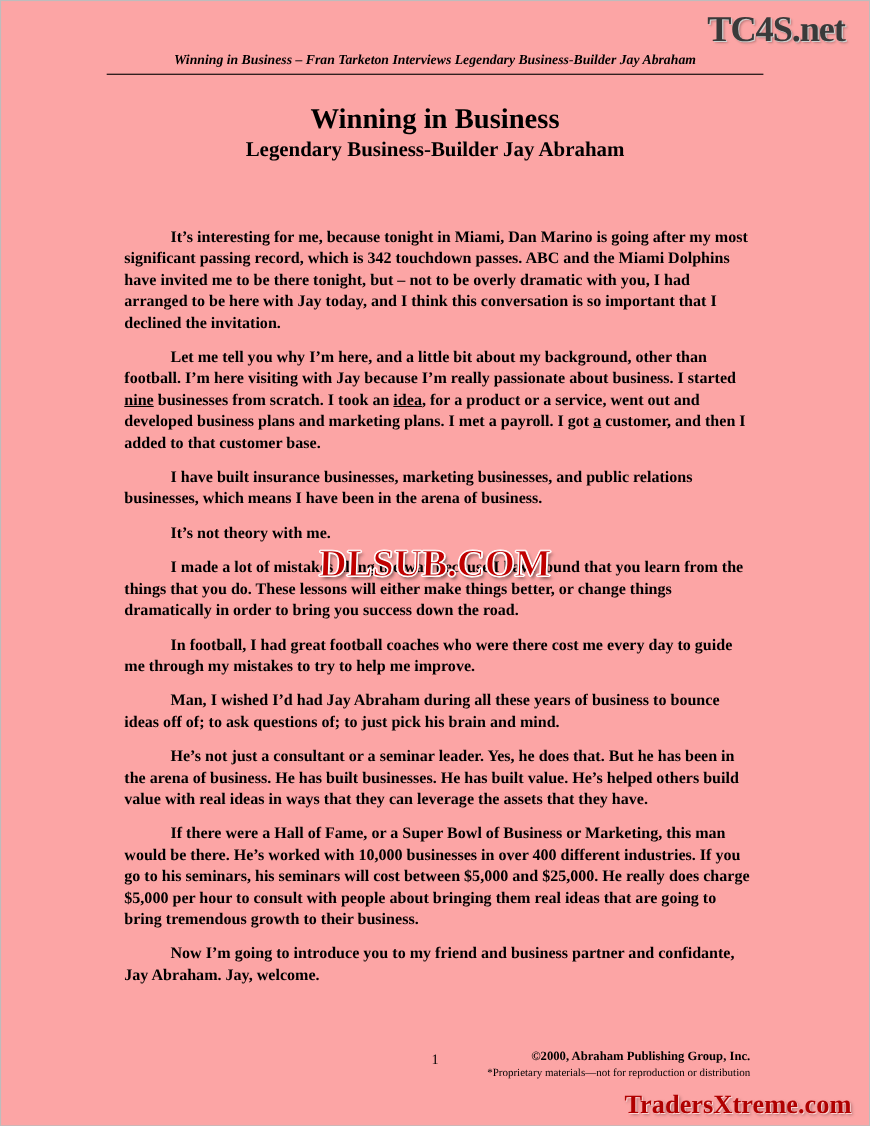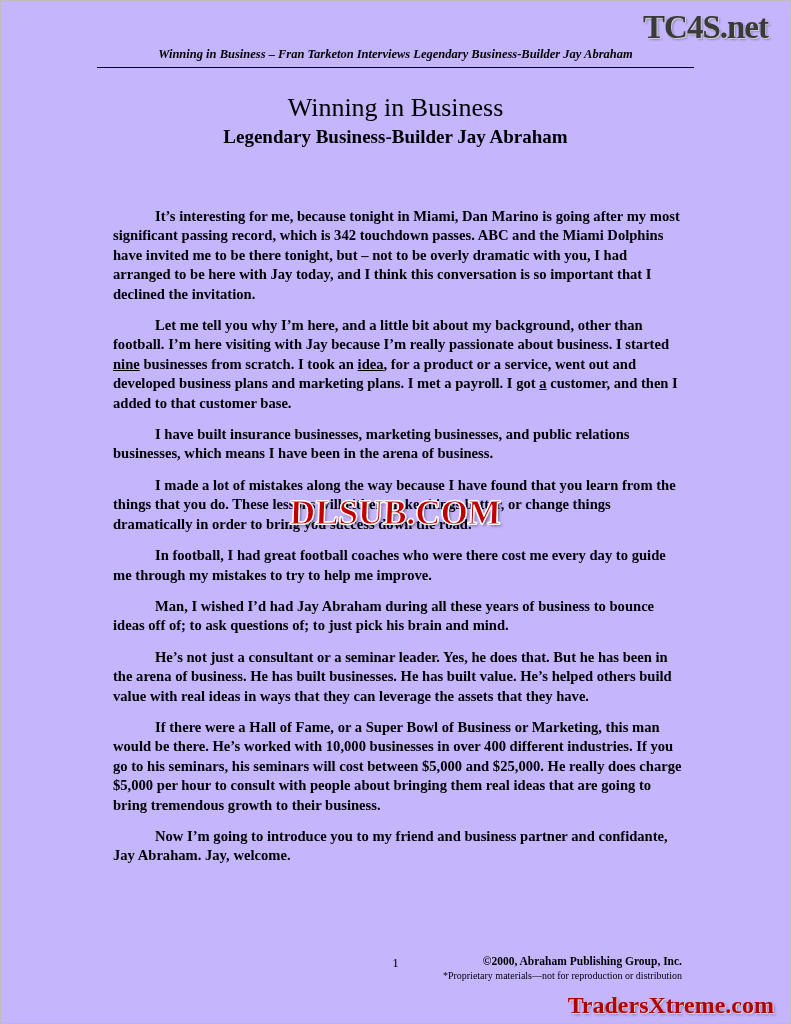--- a/index.html
+++ b/index.html
@@ -12,21 +12,21 @@
     height: 1024px;
     position: relative;
     font-family: "Liberation Serif", serif;
     color: #000000;
     overflow: hidden;
   }
 
   .page {
     position: absolute;
     inset: 0;
-    background: #c4b5fd;
+    background: #fca5a5;
     border: 1px solid #bdbdbd;
     box-sizing: border-box;
   }
 
   
   .top-watermark {
     position: absolute;
     top: 8px;
     right: 22px;
     font-family: "Liberation Serif", serif;
@@ -61,21 +61,21 @@
   
   .title-block {
     position: absolute;
     top: 92px;
     left: 110px;
     right: 110px;
     text-align: center;
   }
   .title-main {
     font-size: 26px;
-    font-weight: normal;
+    font-weight: bold;
     line-height: 1.12;
     margin: 0 0 4px 0;
   }
   .title-sub1 {
     font-size: 19px;
     font-weight: bold;
     line-height: 1.2;
     margin: 0;
   }
   .title-sub2 {
@@ -177,20 +177,21 @@
 
   <div class="title-block">
     <h1 class="title-main">Winning in Business</h1>
     <div class="title-sub2">Legendary Business-Builder Jay Abraham</div>
   </div>
 
   <div class="body-text">
     <p>It’s interesting for me, because tonight in Miami, Dan Marino is going after my most significant passing record, which is 342 touchdown passes. ABC and the Miami Dolphins have invited me to be there tonight, but – not to be overly dramatic with you, I had arranged to be here with Jay today, and I think this conversation is so important that I declined the invitation.</p>
     <p>Let me tell you why I’m here, and a little bit about my background, other than football. I’m here visiting with Jay because I’m really passionate about business.  I started <span class="u">nine</span> businesses from scratch.  I took an <span class="u">idea</span>, for a product or a service, went out and developed business plans and marketing plans.  I met a payroll.  I got <span class="u">a</span> customer, and then I added to that customer base.</p>
     <p>I have built insurance businesses, marketing businesses, and public relations businesses, which means I have been in the arena of business.</p>
+    <p>It’s not theory with me.</p>
     <p>I made a lot of mistakes along the way because I have found that you learn from the things that you do. These lessons will either make things better, or change things dramatically in order to bring you success down the road.</p>
     <p>In football, I had great football coaches who were there cost me every day to guide me through my mistakes to try to help me improve.</p>
     <p>Man, I wished I’d had Jay Abraham during all these years of business to bounce ideas off of; to ask questions of; to just pick his brain and mind.</p>
     <p>He’s not just a consultant or a seminar leader.  Yes, he does that.  But he has been in the arena of business.  He has built businesses.  He has built value.  He’s helped others build value with real ideas in ways that they can leverage the assets that they have.</p>
     <p>If there were a Hall of Fame, or a Super Bowl of Business or Marketing, this man would be there.   He’s worked with 10,000 businesses in over 400 different industries.  If you go to his seminars, his seminars will cost between $5,000 and $25,000.  He really does charge $5,000 per hour to consult with people about bringing them real ideas that are going to bring tremendous growth to their business.</p>
     <p>Now I’m going to introduce you to my friend and business partner and confidante, Jay Abraham.  Jay, welcome.</p>
   </div>
 
   <div class="center-watermark">
     <span class="wm-text">DLSUB.COM</span>

